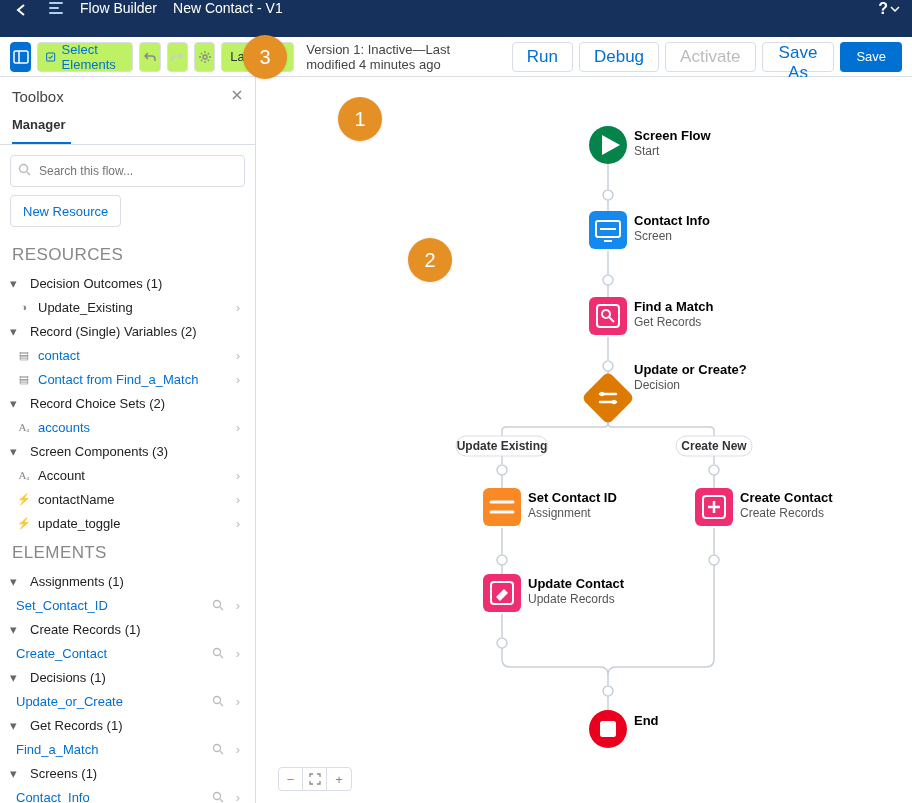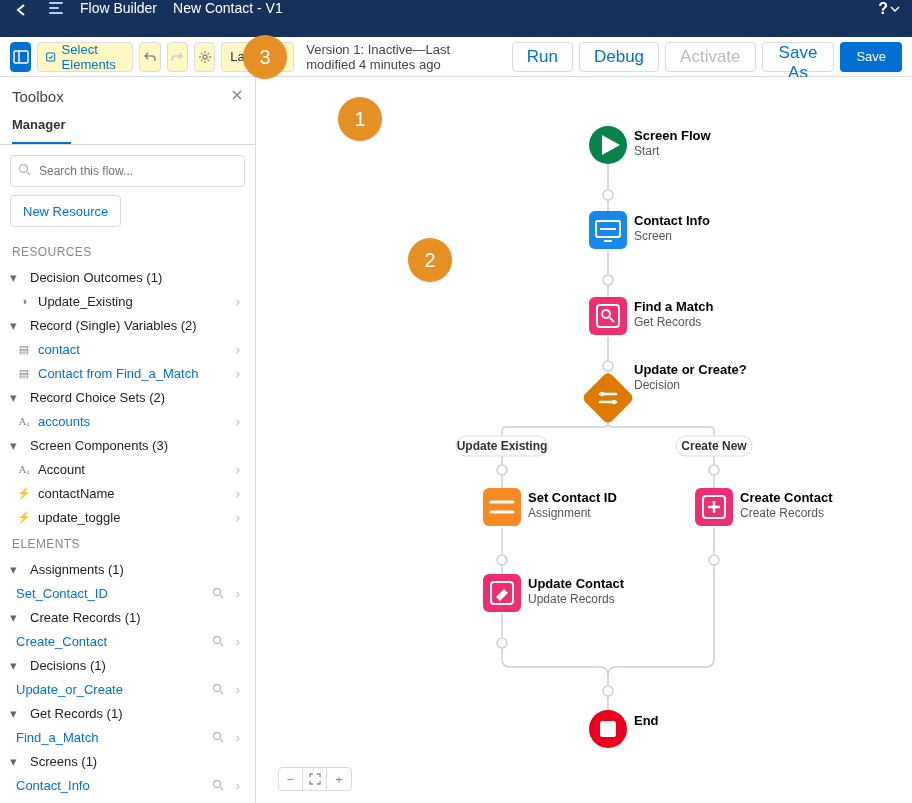--- a/index.html
+++ b/index.html
@@ -9,21 +9,21 @@
   .header { height: 37px; background: #16325c; color: #fff; display: flex; align-items: flex-start; padding: 0 12px; gap: 16px; }
   .header .back { width: 20px; height: 20px; display:flex; align-items:center; justify-content:center; cursor:pointer; }
   .header .fb-icon { width:16px; height:16px; display:flex; align-items:center; justify-content:center; }
   .header .title { font-size: 14px; font-weight: 500; }
   .header .flowname { font-size: 14px; font-weight: 400; }
   .header .spacer { flex: 1; }
   .header .help { font-size: 16px; font-weight: bold; display:flex; align-items:center; gap:2px; cursor:pointer;}
 
   
   .toolbar { height: 40px; border-bottom: 1px solid #d8dde6; display: flex; align-items: center; padding: 0 10px; gap: 6px; }
-  .tbtn { height: 30px; border: 1px solid #d8dde6; border-radius: 4px; background: #fef9c3; display: inline-flex; align-items: center; justify-content: center; padding: 0 8px; cursor: pointer; font-size: 13px; color: #333; }
+  .tbtn { height: 30px; border: 1px solid #d8dde6; border-radius: 4px; background: #bef264; display: inline-flex; align-items: center; justify-content: center; padding: 0 8px; cursor: pointer; font-size: 13px; color: #333; }
   .tbtn.icon-only { width: 30px; padding: 0; }
   .tbtn.active { background: #0070d2; border-color: #0070d2; }
   .tbtn.active svg { color: #fff; }
   .tbtn.link { color: #0070d2; }
   .tbtn.layout { gap:6px; }
   .toolbar .status { color: #444; font-size: 13px; margin-left: 6px; }
   .toolbar .spacer { flex: 1; }
   .btn-outline { height: 30px; border: 1px solid #d8dde6; border-radius: 4px; background: #fff; color: #0070d2; padding: 0 14px; cursor: pointer; font-size: 17px; }
   .btn-outline.disabled { color: #bbb; cursor: default; }
   .btn-primary { height: 30px; border: none; border-radius: 4px; background: #0070d2; color: #fff; padding: 0 16px; cursor: pointer; font-size: 13px; }
@@ -35,21 +35,21 @@
   .sidebar-hdr .toolbox-title { color:#444; font-size:15px; }
   .sidebar-hdr .close { color:#888; cursor:pointer; font-size:16px; }
   .tabs { padding: 12px 12px 0 12px; border-bottom: 1px solid #d8dde6; }
   .tab { display:inline-block; padding: 0 6px 10px 0; color:#333; font-weight:600; border-bottom: 2px solid #0070d2; cursor:pointer; font-size:13px; }
   .search-wrap { padding: 10px 10px 8px 10px; }
   .search { width:100%; height:32px; border:1px solid #d8dde6; border-radius:4px; padding: 0 8px 0 28px; font-size:12px; color:#333; }
   .search-wrap { position:relative; }
   .search-wrap .sicn { position:absolute; left:18px; top:18px; color:#bbb; }
   .new-resource { margin: 0 10px 10px 10px; }
   .new-resource button { height:32px; border:1px solid #d8dde6; border-radius:4px; background:#fff; color:#0070d2; padding: 0 12px; cursor:pointer; font-size:13px;}
-  .section-h { padding: 8px 12px 6px 12px; color:#888; font-size:12px; letter-spacing:0.4px; }
+  .section-h { padding: 8px 12px 6px 12px; color:#888; font-size:17px; letter-spacing:0.4px; }
   .tree { overflow:auto; flex:1; }
   .tree-row { display:flex; align-items:center; padding: 4px 10px; min-height:24px; gap:6px; cursor:pointer; }
   .tree-row .caret { width:14px; color:#666; display:flex; align-items:center; }
   .tree-row .ticon { width:16px; height:16px; display:flex; align-items:center; justify-content:center; color:#888; font-size:11px;}
   .tree-row .tlabel { flex:1; font-size:13px; color:#222; white-space:nowrap; overflow:hidden; text-overflow:ellipsis;}
   .tree-row .tlabel.link { color:#0070d2; }
   .tree-row .chev { color:#bbb; width:14px; display:flex; align-items:center; justify-content:center;}
   .tree-row .srch { color:#bbb; width:14px; display:flex; align-items:center; justify-content:center;}
   .tree-child { padding-left: 16px; }
 

